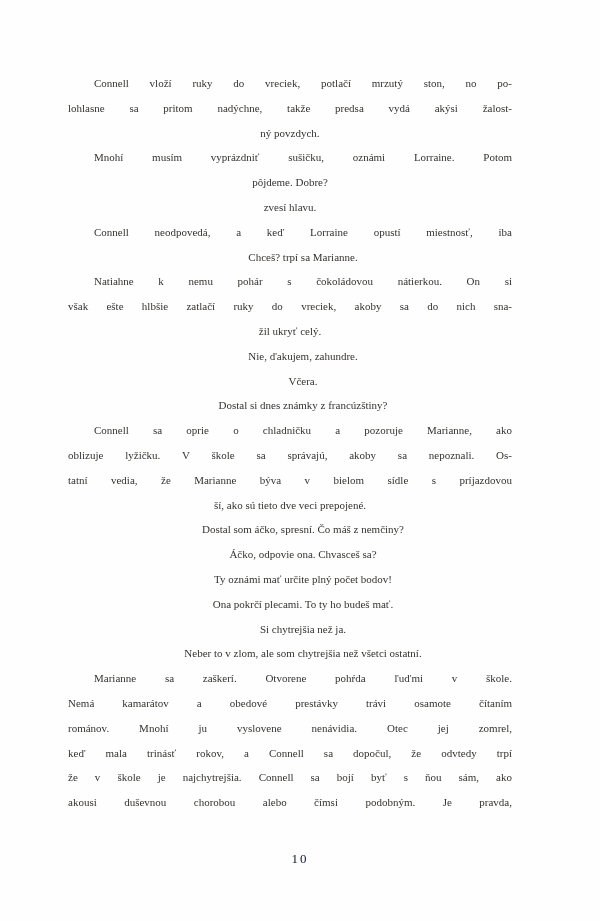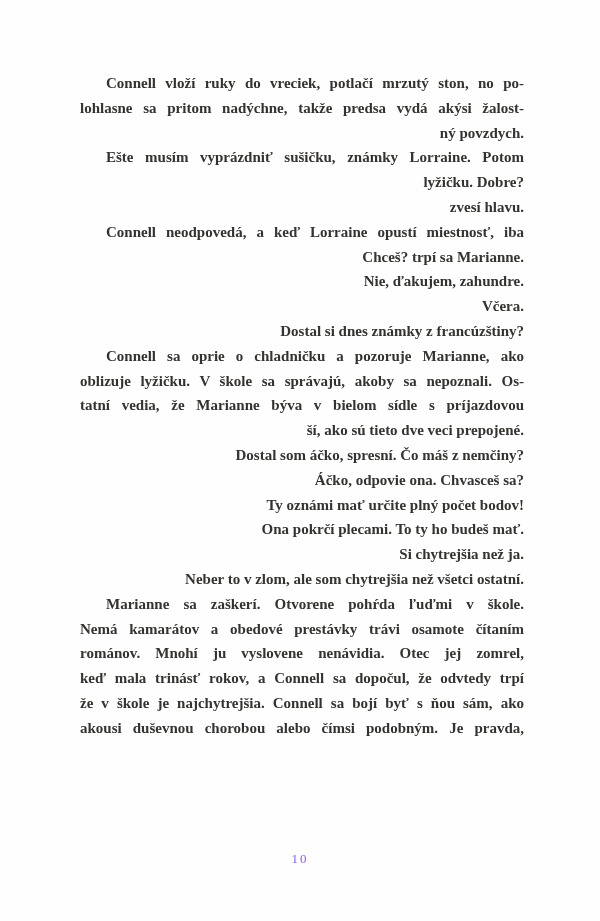--- a/index.html
+++ b/index.html
@@ -11,75 +11,79 @@
     position: relative;
     width: 600px;
     height: 921px;
     background: #fefefe;
     font-family: "Liberation Serif", "DejaVu Serif", serif;
     color: #35332f;
     overflow: hidden;
   }
   .text-block {
     position: absolute;
-    left: 80px;
+    left: 68px;
     top: 71px;
     width: 444px;
-    font-size: 15px;
+    font-size: 11px;
     line-height: 24.8px;
-    font-weight: bold;
   }
   .paragraph {
     margin: 0;
     padding: 0;
   }
   .line {
     height: 24.8px;
     overflow: hidden;
-    text-align: right;
+    text-align: center;
   }
   .line.justified {
     text-align: justify;
     text-align-last: justify;
   }
   .paragraph .line.first {
     text-indent: 26px;
   }
   .page-number {
     position: absolute;
     top: 851px;
     left: 0;
     width: 100%;
     text-align: center;
     font-size: 13px;
     letter-spacing: 2px;
-    color: #8b5cf6;
+    color: #0f172a;
     font-variant-numeric: oldstyle-nums;
   }
 </style>
 </head>
 <body>
 
 <div class="book-page">
   <div class="text-block">
       <div class="paragraph">
         <div class="line justified first">Connell vloží ruky do vreciek, potlačí mrzutý ston, no po-</div>
         <div class="line justified">lohlasne sa pritom nadýchne, takže predsa vydá akýsi žalost-</div>
         <div class="line">ný povzdych.</div>
       </div>
       <div class="paragraph">
-        <div class="line justified first">Ešte musím vyprázdniť sušičku, známky Lorraine. Potom</div>
-        <div class="line">lyžičku. Dobre?</div>
+        <div class="line justified first">Mnohí musím vyprázdniť sušičku, oznámi Lorraine. Potom</div>
+        <div class="line">pôjdeme. Dobre?</div>
       </div>
       <div class="paragraph">
         <div class="line">zvesí hlavu.</div>
         <div class="line justified first">Connell neodpovedá, a keď Lorraine opustí miestnosť, iba</div>
       </div>
       <div class="paragraph">
         <div class="line first">Chceš? trpí sa Marianne.</div>
+      </div>
+      <div class="paragraph">
+        <div class="line justified first">Natiahne k nemu pohár s čokoládovou nátierkou. On si</div>
+        <div class="line justified">však ešte hlbšie zatlačí ruky do vreciek, akoby sa do nich sna-</div>
+        <div class="line">žil ukryť celý.</div>
       </div>
       <div class="paragraph">
         <div class="line first">Nie, ďakujem, zahundre.</div>
       </div>
       <div class="paragraph">
         <div class="line first">Včera.</div>
       </div>
       <div class="paragraph">
         <div class="line first">Dostal si dnes známky z francúzštiny?</div>
       </div>

